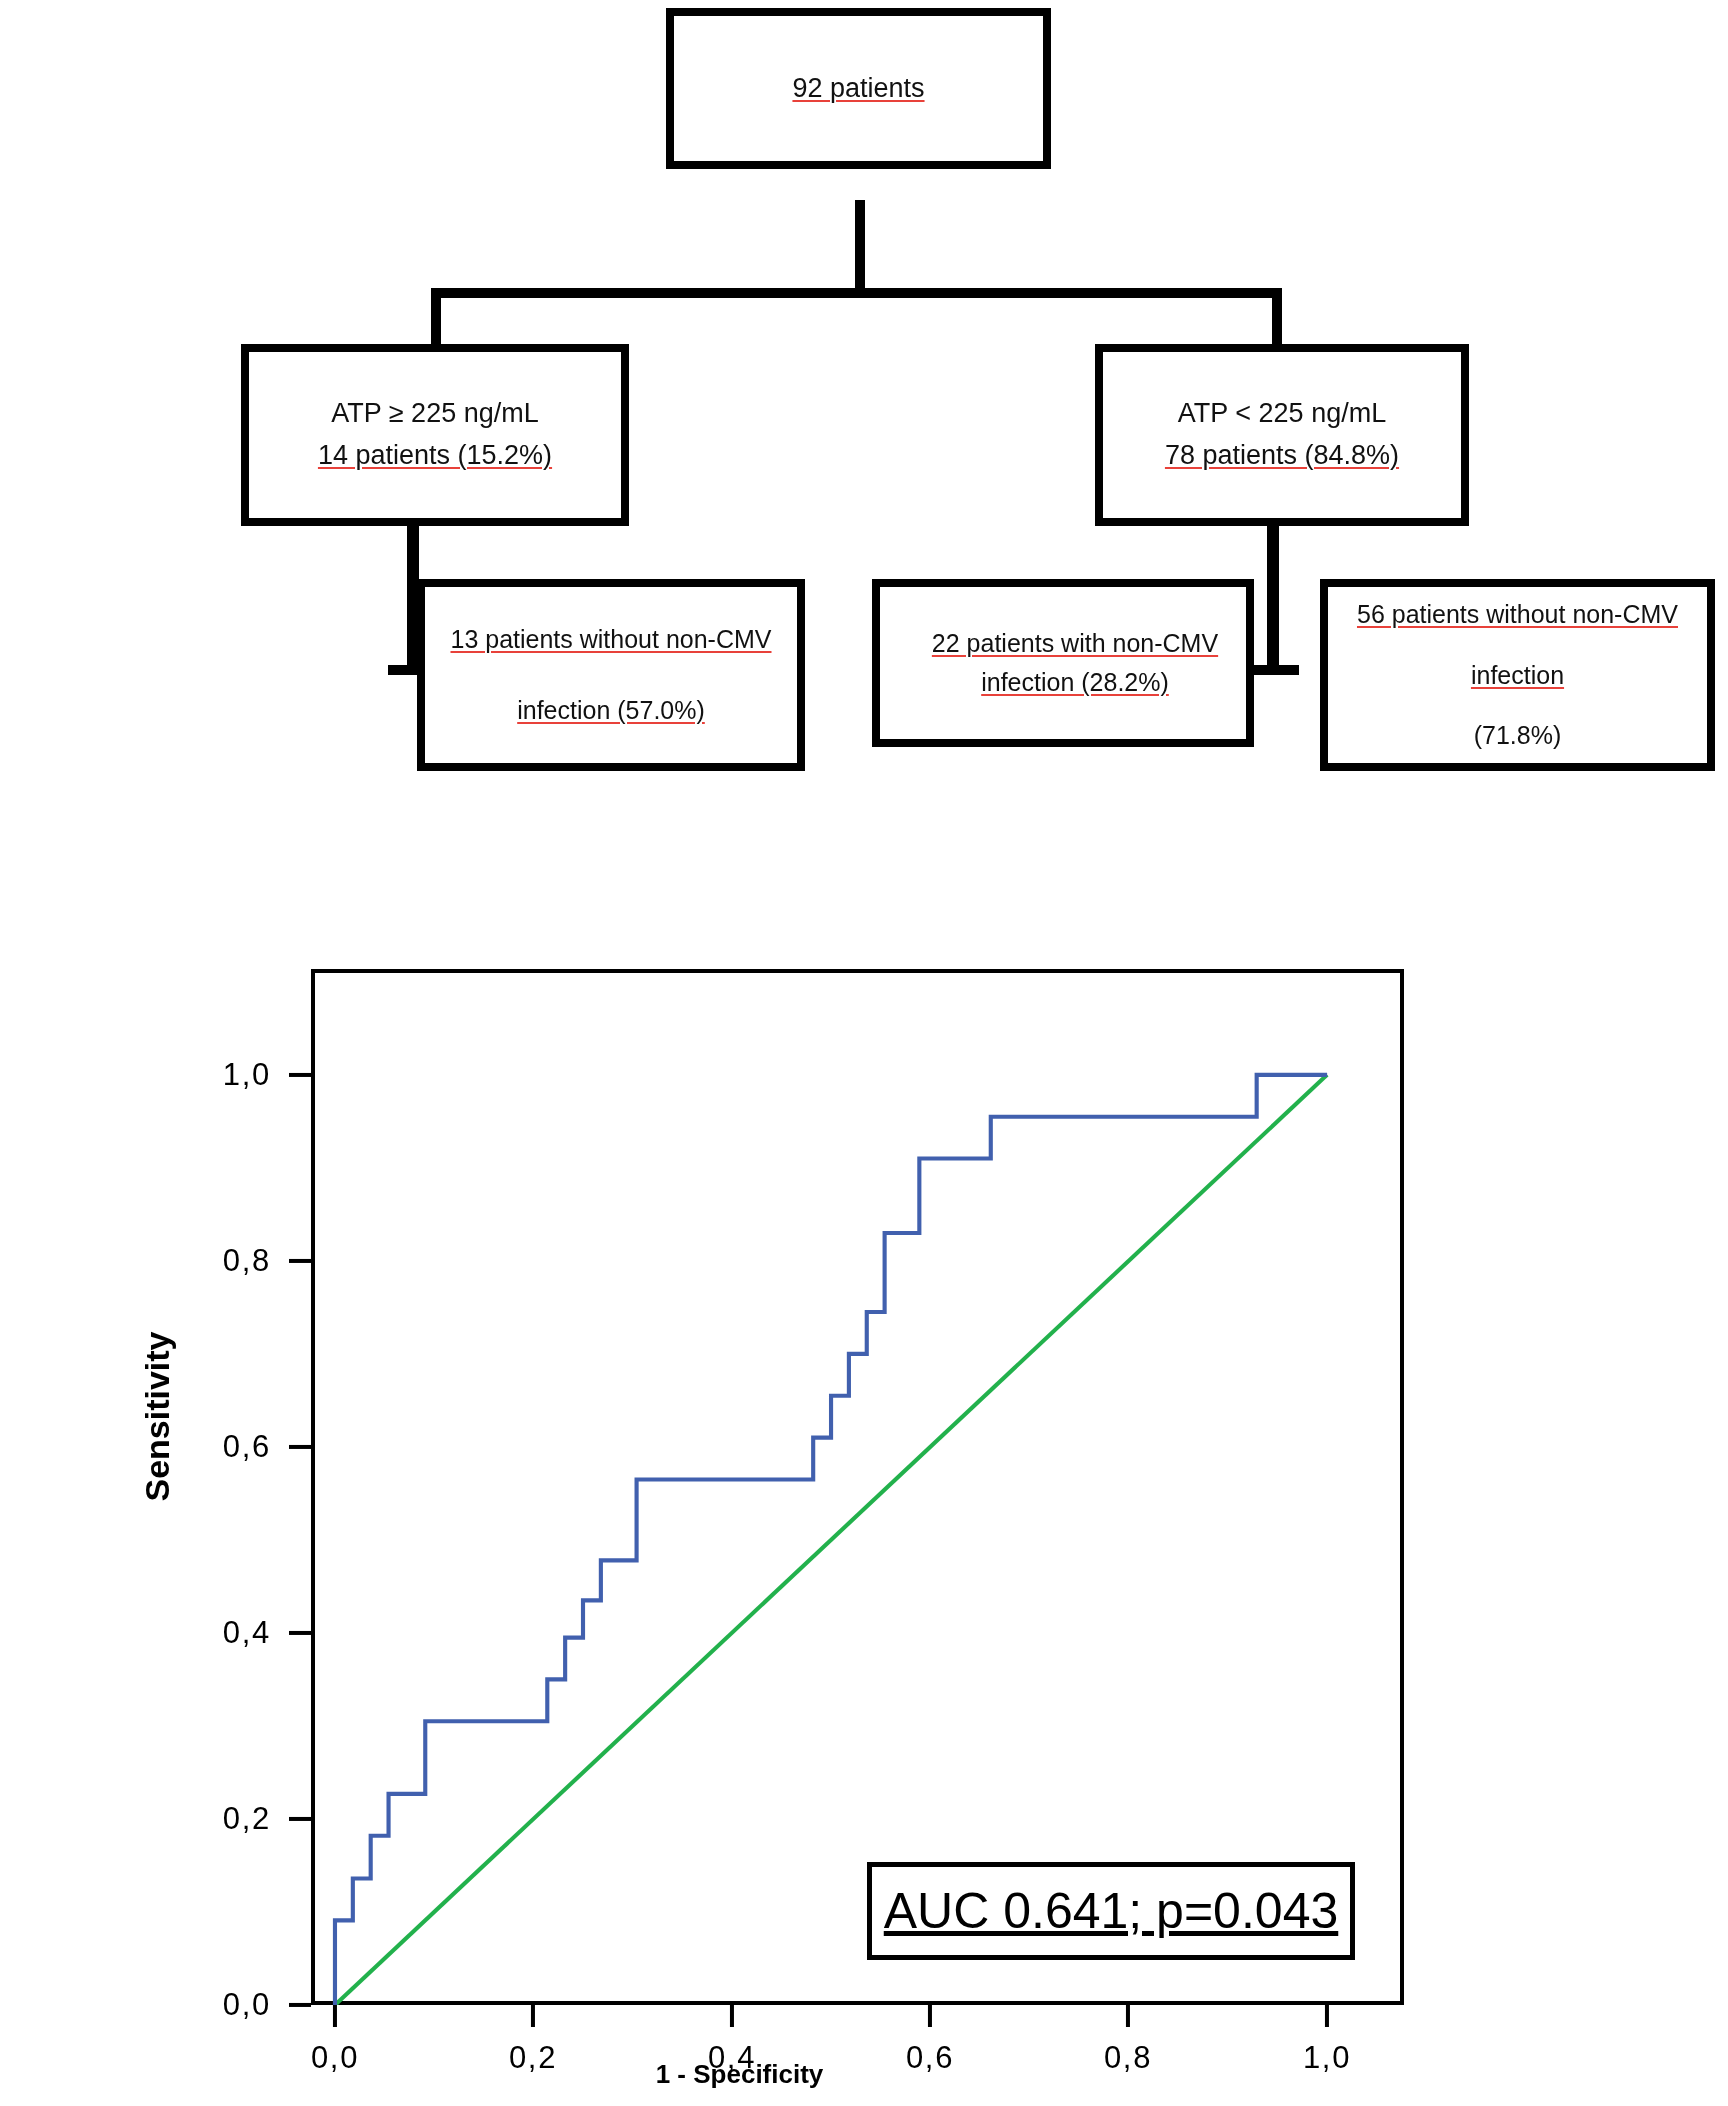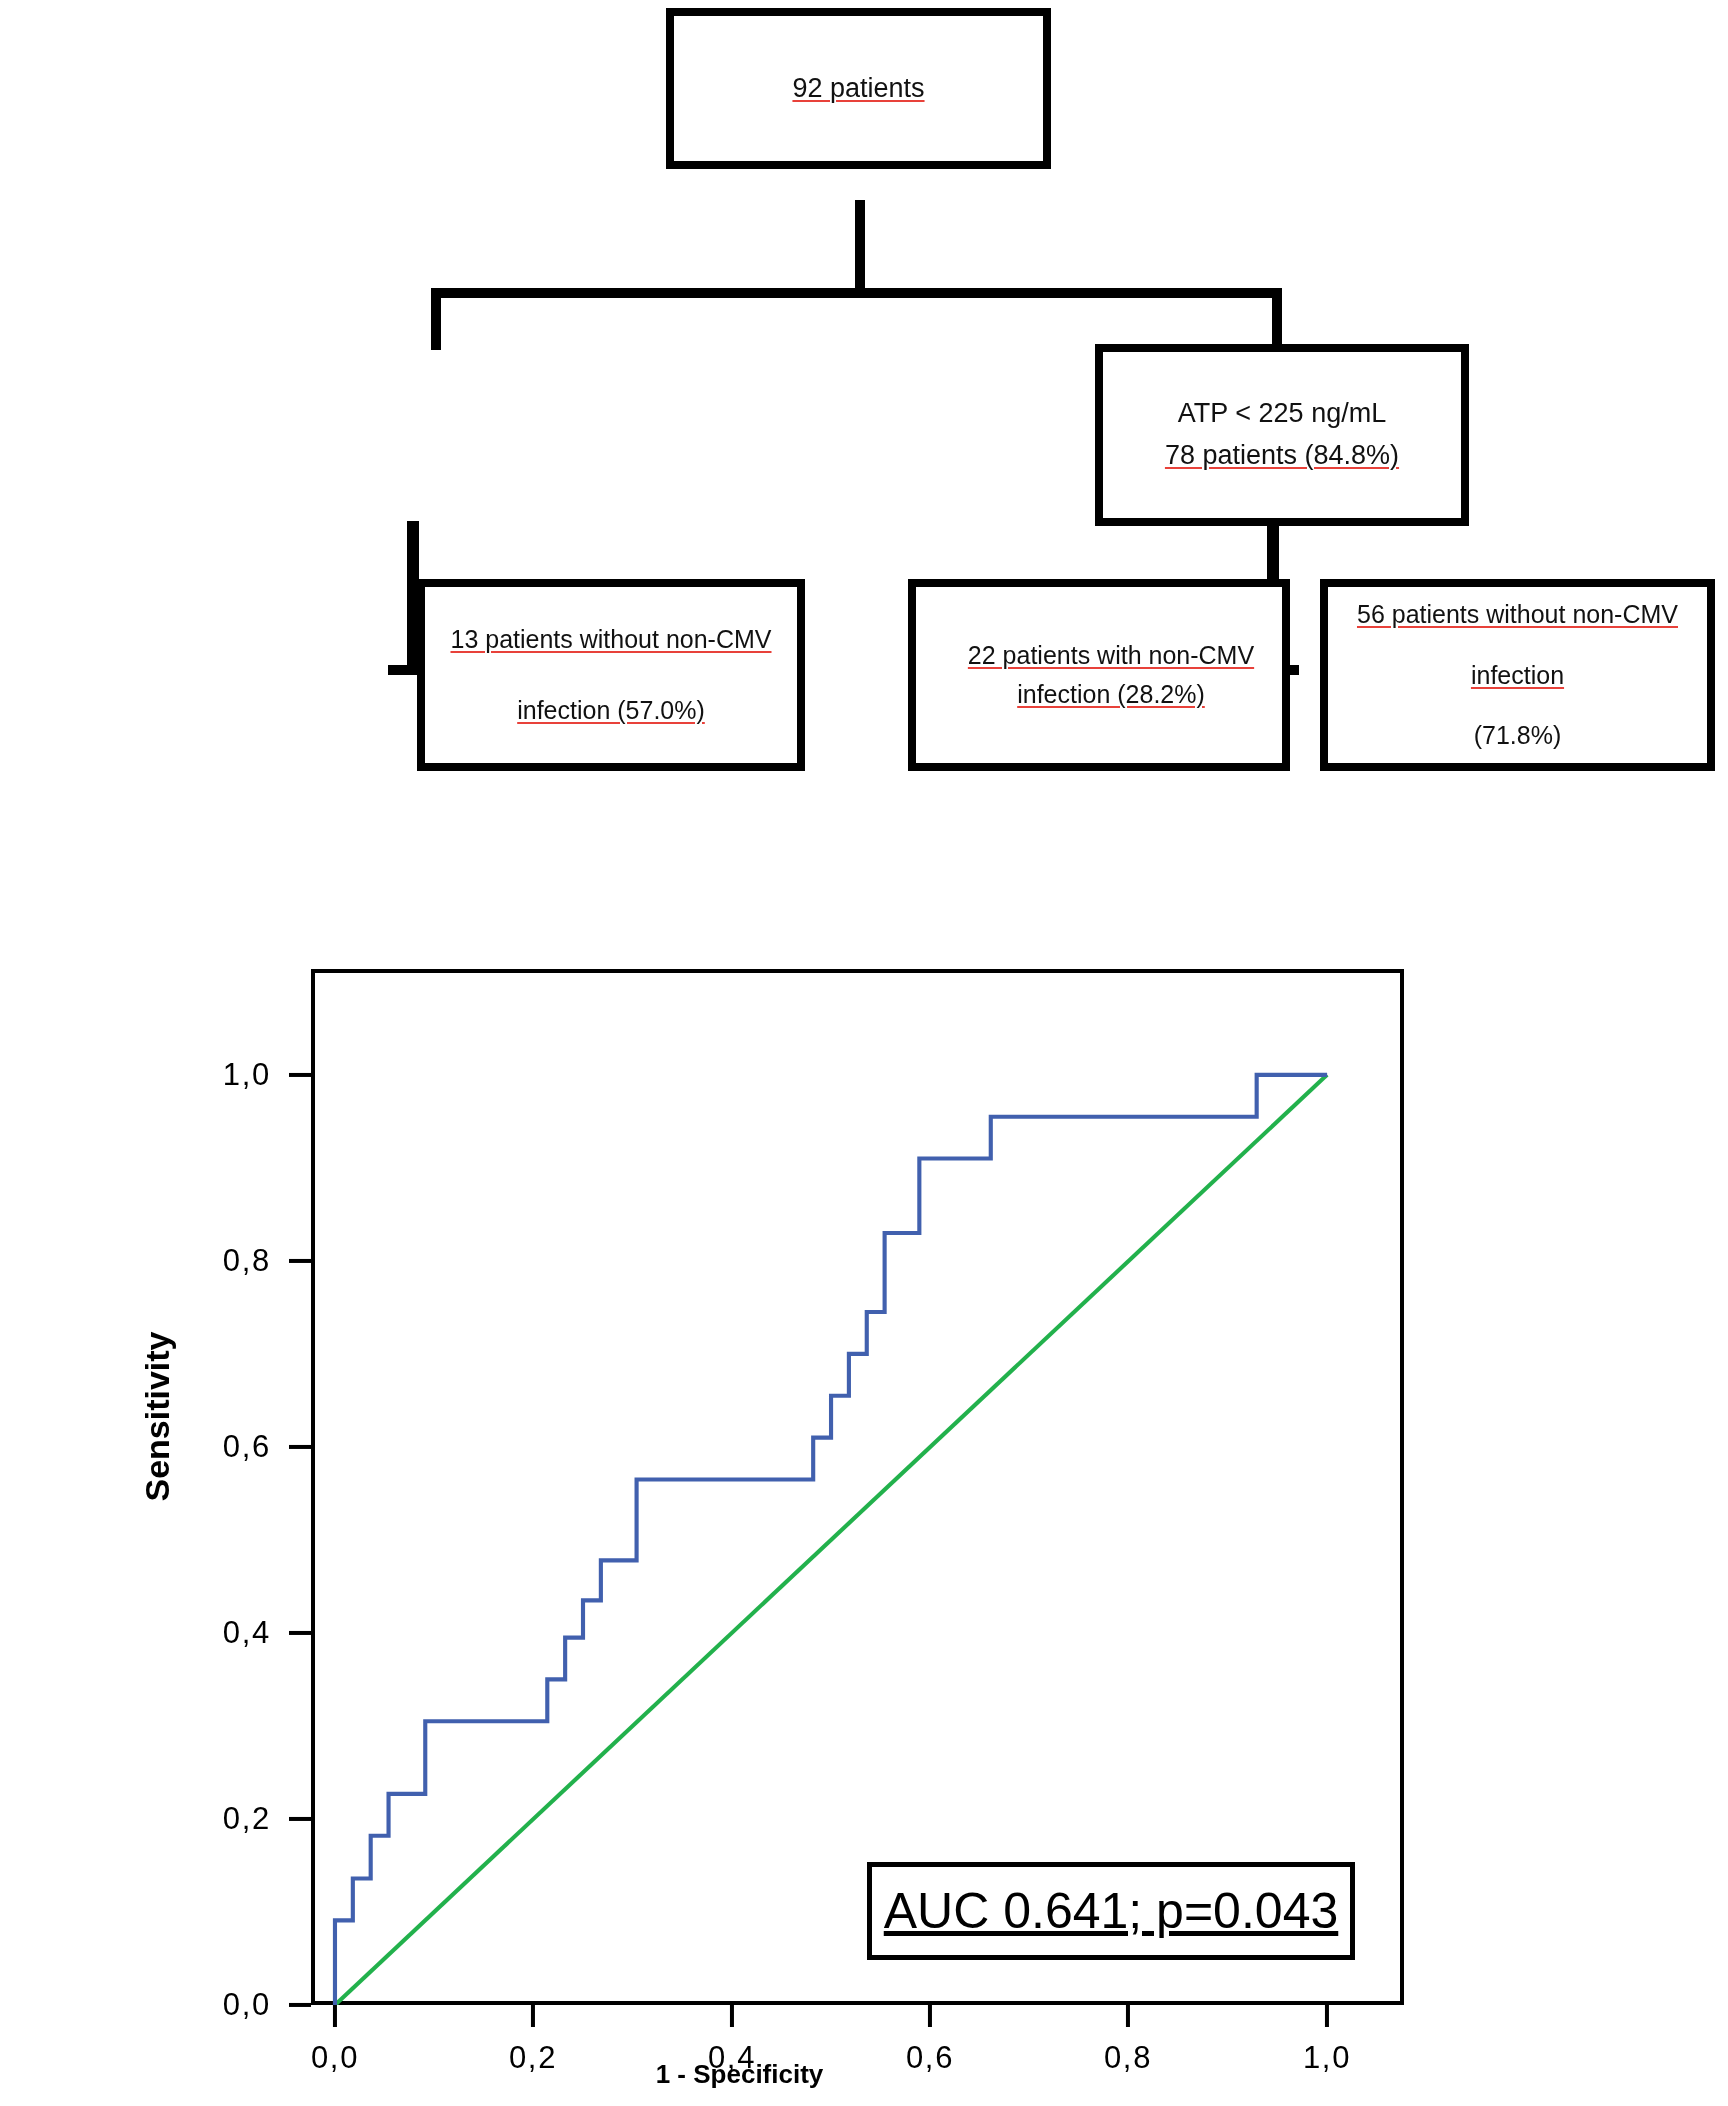--- a/index.html
+++ b/index.html
@@ -17,21 +17,21 @@
 
   #box-root{left:666px;top:8.3px;width:385px;height:161px;}
   #box-root .fc-text{font-size:27px;}
 
   #box-atp-high{left:241px;top:344px;width:388px;height:182px;}
   #box-atp-low{left:1095px;top:344px;width:374px;height:182px;}
   #box-atp-high .fc-text,#box-atp-low .fc-text{font-size:27px;}
 
   #box-hh{left:11.6px;top:579px;width:382px;height:192px;}
   #box-hl{left:417px;top:579px;width:388px;height:192px;gap:32px;}
-  #box-lh{left:908px;top:579px;width:382px;height:192px;padding-left:24px;}
+  #box-lh{left:872px;top:579px;width:382px;height:168px;padding-left:24px;}
   #box-ll{left:1320px;top:579px;width:395px;height:192px;gap:22px;}
 
   
   #roc{position:absolute;left:0;top:827px;width:1728px;height:1280px;}
   #plot-frame{position:absolute;left:311px;top:142px;width:1093px;height:1036px;
               border:4.1px solid #000;box-sizing:border-box;background:#fff;}
   #roc-svg{position:absolute;left:311px;top:142px;width:1093px;height:1036px;}
 
   .ytick-label{position:absolute;font-size:31px;letter-spacing:1.7px;color:#000;
                text-align:right;width:107px;transform:translateY(-50%);}
@@ -63,20 +63,24 @@
   <div class="fc-line" style="left:407px;top:521px;width:11.6px;height:149px;"></div>
   <div class="fc-line" style="left:388px;top:665px;width:50px;height:10px;"></div>
 
   <div class="fc-line" style="left:1267px;top:521px;width:11.6px;height:149px;"></div>
   <div class="fc-line" style="left:1249px;top:665px;width:50px;height:10px;"></div>
 
   <div class="fc-box" id="box-root">
     <div class="fc-text u">92 patients</div>
   </div>
 
+  <div class="fc-box" id="box-atp-high">
+    <div class="fc-text">ATP  ≥ 225 ng/mL</div>
+    <div class="fc-text u">14 patients (15.2%)</div>
+  </div>
 
   <div class="fc-box" id="box-atp-low">
     <div class="fc-text">ATP &lt; 225 ng/mL</div>
     <div class="fc-text u">78 patients (84.8%)</div>
   </div>
 
 
   <div class="fc-box" id="box-hl">
     <div class="fc-text u">13 patients without non-CMV</div>
     <div class="fc-text u">infection (57.0%)</div>

